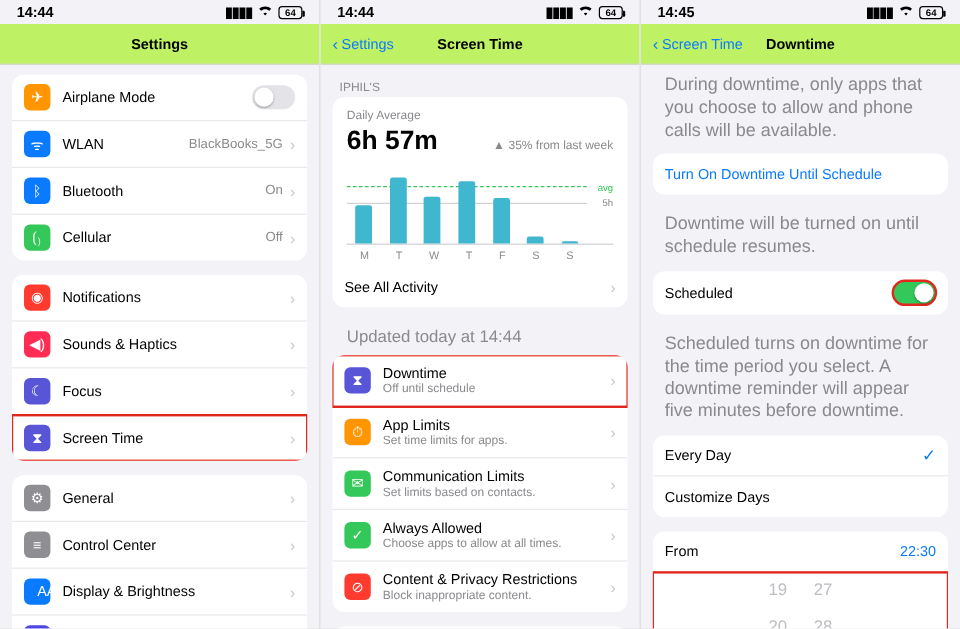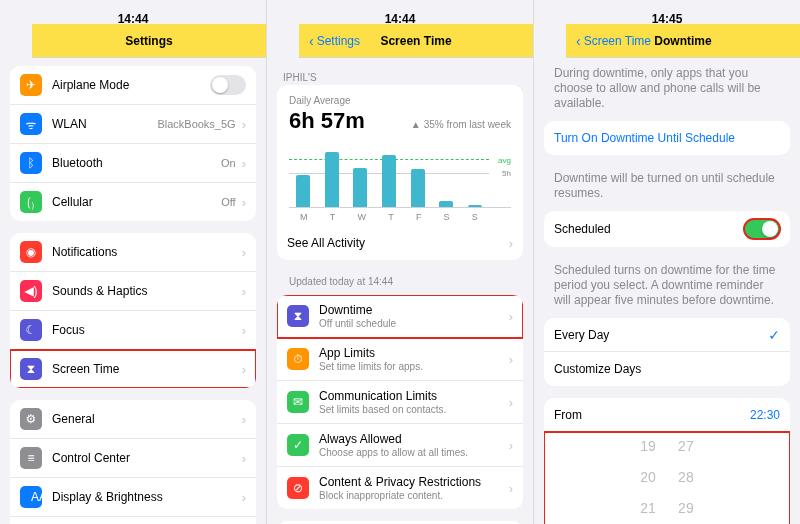--- a/index.html
+++ b/index.html
@@ -15,42 +15,40 @@
     display: flex; flex-direction: column;
     overflow: hidden;
     position: relative;
     font-size: 12px;
     color: #000;
   }
   
   .statusbar {
     height: 20px;
     display: flex; justify-content: space-between; align-items: center;
-    padding: 12px 14px;
+    padding: 0 14px;
     font-weight: 600;
     font-size: 12px;
-    flex-direction: column;
   }
   .statusbar .right { display: flex; gap: 4px; align-items: center; }
   .sig, .wifi, .batt { display:inline-block; }
   .sig { letter-spacing:-1px; }
   .batt {
     border:1px solid #000; border-radius:3px; width:20px; height:11px;
     position:relative; display:inline-flex; align-items:center; justify-content:center;
     font-size:8px; font-weight:700;
   }
   .batt::after { content:""; position:absolute; right:-3px; top:3px; width:2px; height:5px; background:#000; border-radius:0 1px 1px 0; }
   
   .titlebar {
     height: 34px; display:flex; align-items:center; justify-content:center;
     border-bottom: 1px solid #d6d6da;
-    background: #fde047;
+    background: #bef264;
     position: relative;
     font-weight: 600;
-    margin-left: 32px;
   }
   .titlebar .back {
     position:absolute; left:10px; color:#0a7aff; font-weight:400;
     display:flex; align-items:center; gap:3px;
   }
   .chev { font-size:14px; }
   
   .scroll { flex:1; overflow:hidden; padding:8px 10px 0 10px; }
   .groupheader { color:#8a8a8e; font-size:10px; padding:6px 6px 2px; text-transform:uppercase; }
   .card {
@@ -76,35 +74,35 @@
     width:36px; height:20px; border-radius:10px;
     background:#e4e4e8; position:relative; flex-shrink:0;
   }
   .toggle.on { background:#34c759; }
   .toggle::after {
     content:""; position:absolute; top:2px; left:2px;
     width:16px; height:16px; background:#fff; border-radius:50%;
     box-shadow:0 1px 2px rgba(0,0,0,.3);
   }
   .toggle.on::after { left:18px; }
-  .note { color:#8a8a8e; font-size:12px; padding:4px 10px 10px; line-height:1.25; }
+  .note { color:#8a8a8e; font-size:15px; padding:4px 10px 10px; line-height:1.25; }
   .linkrow { color:#0a7aff; }
   .redbox { outline:2px solid #e2281e; outline-offset:-1px; }
   
   .chartwrap { padding:10px 12px 4px; }
   .chartcaption { color:#8a8a8e; font-size:10px; }
   .chartbig { font-size:22px; font-weight:600; margin:2px 0 4px; display:flex; align-items:baseline; justify-content:space-between; }
   .chartdelta { color:#8a8a8e; font-size:10px; font-weight:400; display:flex; align-items:center; gap:3px; }
   .chartarea { height:70px; position:relative; border-bottom:1px solid #d0d0d5; margin-top:4px; }
   .chartbars { position:absolute; left:0; right:22px; bottom:0; top:4px; display:flex; justify-content:space-around; align-items:flex-end; }
   .bar { width:14px; background:#3fb7cf; border-radius:2px 2px 0 0; }
   .chartline { position:absolute; left:0; right:22px; border-top:1px dashed #34c759; height:0; }
   .chartlabel { position:absolute; right:0; font-size:8px; color:#8a8a8e;margin-left:44px; }
   .chartxaxis { display:flex; justify-content:space-around; padding:4px 22px 0 0; color:#8a8a8e; font-size:9px; }
-  .updated { color:#8a8a8e; font-size:10px; padding:4px 12px 8px; }
+  .updated { color:#8a8a8e; font-size:14px; padding:4px 12px 8px; }
   
   .picker {
     display:flex; justify-content:center; gap:20px;
     padding:6px 0; font-size:14px; color:#bdbdc2;
     position:relative;
     background:#fff;
   }
   .pickercol { display:flex; flex-direction:column; align-items:center; gap:15px; }
   .pickercol .sel { color:#000; font-weight:500; font-size:16px; }
   .pickerbar {

